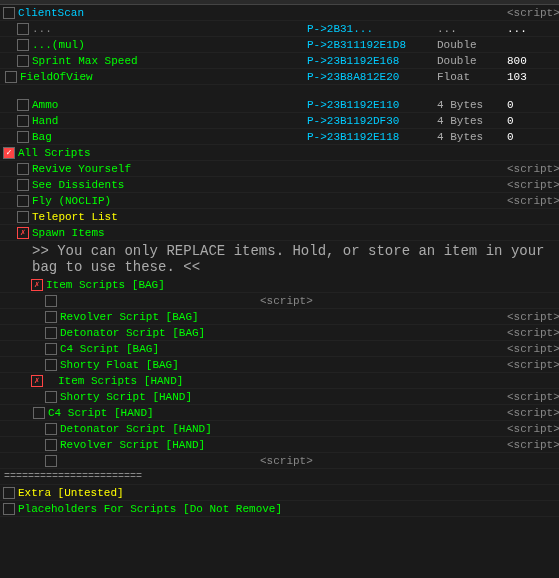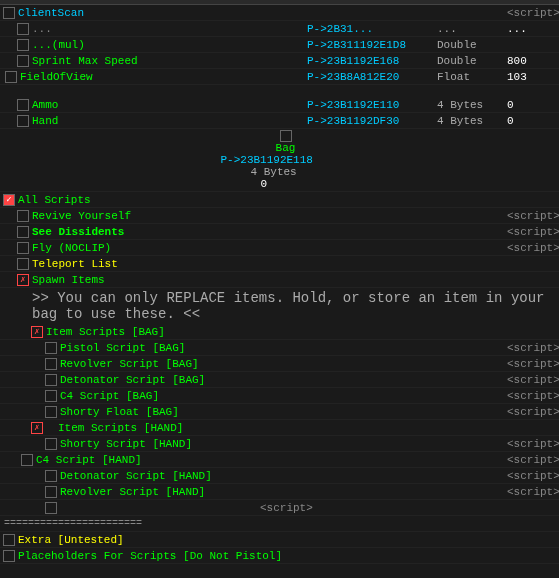--- a/index.html
+++ b/index.html
@@ -207,21 +207,21 @@
     </div>
     <div class="row" style="padding-left: 14px;">
       <div class="checkbox-cell">
         <div class="checkbox"></div>
       </div>
       <div class="cell-desc" style="color: rgb(0, 255, 0);">Hand</div>
       <div class="cell-address">P-&gt;23B1192DF30</div>
       <div class="cell-type">4 Bytes</div>
       <div class="cell-value" style="color: rgb(255, 255, 255);">0</div>
     </div>
-    <div class="row" style="padding-left: 14px; flex-direction: column;">
+    <div class="row" style="padding-left: 14px;">
       <div class="checkbox-cell">
         <div class="checkbox"></div>
       </div>
       <div class="cell-desc" style="color: rgb(0, 255, 0);">Bag</div>
       <div class="cell-address">P-&gt;23B1192E118</div>
       <div class="cell-type">4 Bytes</div>
       <div class="cell-value" style="color: rgb(255, 255, 255);">0</div>
     </div>
     <div class="row" style="padding-left: 0px;">
       <div class="checkbox-cell">
@@ -238,21 +238,21 @@
       </div>
       <div class="cell-desc" style="color: rgb(0, 255, 0);">Revive Yourself</div>
       <div class="cell-address"></div>
       <div class="cell-type"></div>
       <div class="cell-value" style="color: rgb(136, 136, 136);">&lt;script&gt;</div>
     </div>
     <div class="row" style="padding-left: 14px;">
       <div class="checkbox-cell">
         <div class="checkbox"></div>
       </div>
-      <div class="cell-desc" style="color: rgb(0, 255, 0); font-weight: bold;">See Dissidents</div>
+      <div class="cell-desc" style="color: rgb(0, 255, 0);">See Dissidents</div>
       <div class="cell-address"></div>
       <div class="cell-type"></div>
       <div class="cell-value" style="color: rgb(136, 136, 136);">&lt;script&gt;</div>
     </div>
     <div class="row" style="padding-left: 14px;">
       <div class="checkbox-cell">
         <div class="checkbox"></div>
       </div>
       <div class="cell-desc" style="color: rgb(0, 255, 0);">Fly (NOCLIP)</div>
       <div class="cell-address"></div>
@@ -284,21 +284,20 @@
       </div>
       <div class="cell-desc" style="color: rgb(0, 255, 0);">Item Scripts [BAG]</div>
       <div class="cell-address"></div>
       <div class="cell-type"></div>
       <div class="cell-value" style="color: rgb(255, 255, 255);"></div>
     </div>
     <div class="row" style="padding-left: 42px;">
       <div class="checkbox-cell">
         <div class="checkbox"></div>
       </div>
-      <div class="cell-desc" style="color: rgb(0, 255, 0);">Pistol Script [BAG]</div>
       <div class="cell-address"></div>
       <div class="cell-type"></div>
       <div class="cell-value" style="color: rgb(136, 136, 136);">&lt;script&gt;</div>
     </div>
     <div class="row" style="padding-left: 42px;">
       <div class="checkbox-cell">
         <div class="checkbox"></div>
       </div>
       <div class="cell-desc" style="color: rgb(0, 255, 0);">Revolver Script [BAG]</div>
       <div class="cell-address"></div>
@@ -343,21 +342,21 @@
     </div>
     <div class="row" style="padding-left: 42px;">
       <div class="checkbox-cell">
         <div class="checkbox"></div>
       </div>
       <div class="cell-desc" style="color: rgb(0, 255, 0);">Shorty Script [HAND]</div>
       <div class="cell-address"></div>
       <div class="cell-type"></div>
       <div class="cell-value" style="color: rgb(136, 136, 136);">&lt;script&gt;</div>
     </div>
-    <div class="row" style="padding-left: 18px;">
+    <div class="row" style="padding-left: 30px;">
       <div class="checkbox-cell">
         <div class="checkbox"></div>
       </div>
       <div class="cell-desc" style="color: rgb(0, 255, 0);">C4 Script [HAND]</div>
       <div class="cell-address"></div>
       <div class="cell-type"></div>
       <div class="cell-value" style="color: rgb(136, 136, 136);">&lt;script&gt;</div>
     </div>
     <div class="row" style="padding-left: 42px;">
       <div class="checkbox-cell">
@@ -392,18 +391,18 @@
       </div>
       <div class="cell-desc" style="color: rgb(255, 255, 0);">Extra [Untested]</div>
       <div class="cell-address"></div>
       <div class="cell-type"></div>
       <div class="cell-value" style="color: rgb(255, 255, 255);"></div>
     </div>
     <div class="row" style="padding-left: 0px;">
       <div class="checkbox-cell">
         <div class="checkbox"></div>
       </div>
-      <div class="cell-desc" style="color: rgb(0, 255, 0);">Placeholders For Scripts [Do Not Pistol]</div>
+      <div class="cell-desc" style="color: rgb(0, 255, 0);">Placeholders For Scripts [Do Not Remove]</div>
       <div class="cell-address"></div>
       <div class="cell-type"></div>
       <div class="cell-value" style="color: rgb(255, 255, 255);"></div>
     </div>
   </div>
 
 </body></html>

